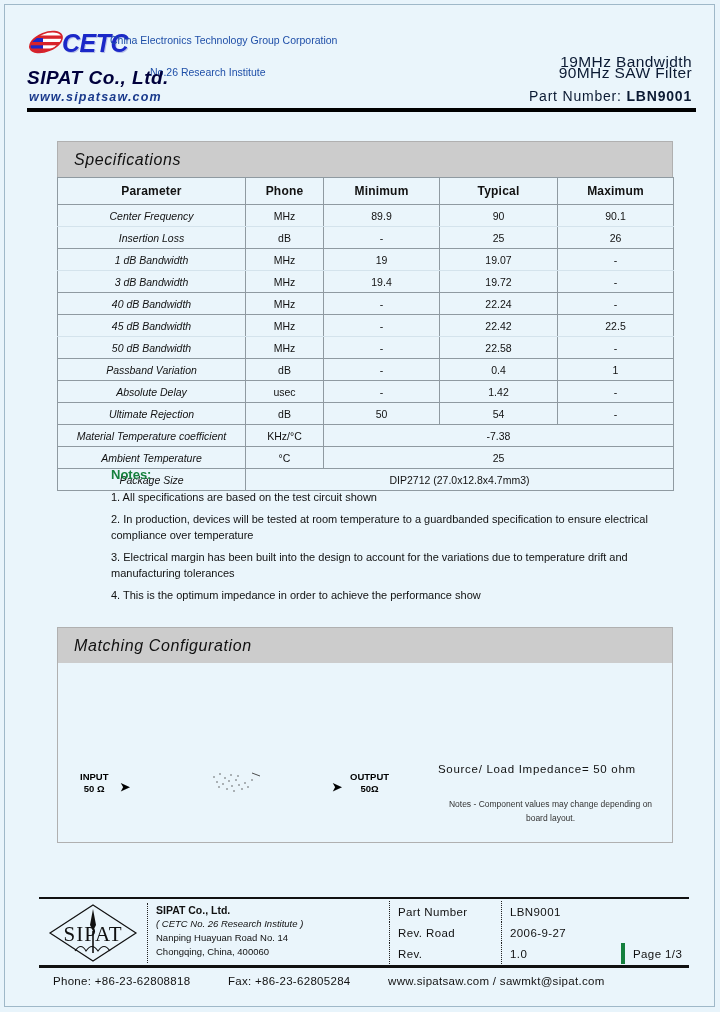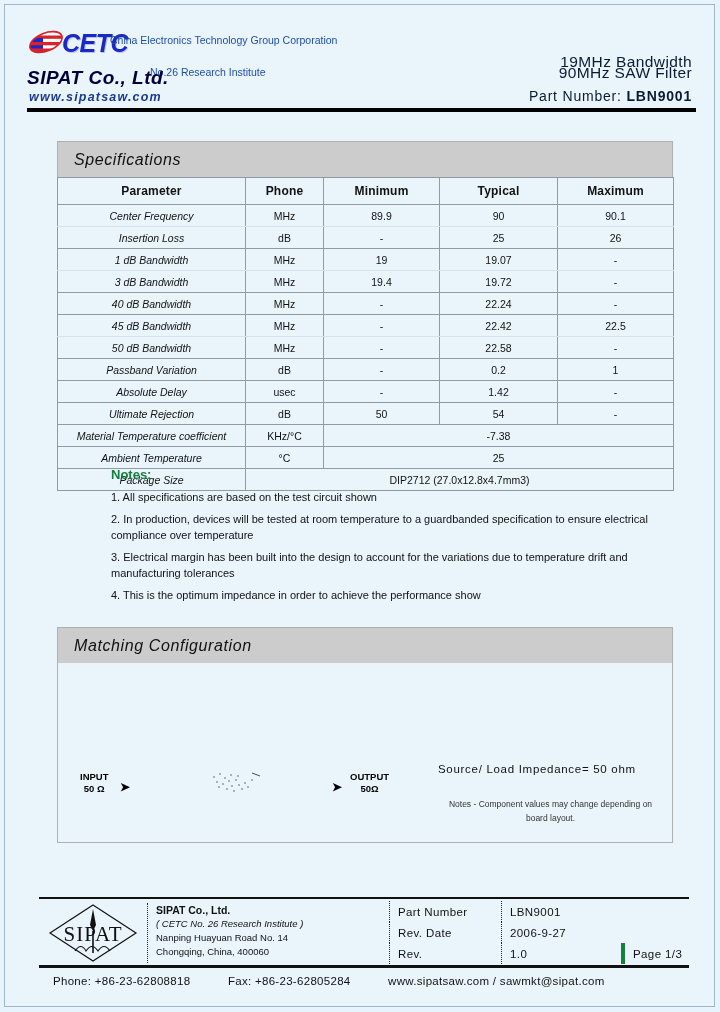--- a/index.html
+++ b/index.html
@@ -470,21 +470,21 @@
           <td class="param">50 dB Bandwidth</td>
           <td>MHz</td>
           <td>-</td>
           <td>22.58</td>
           <td>-</td>
         </tr>
         <tr>
           <td class="param">Passband Variation</td>
           <td>dB</td>
           <td>-</td>
-          <td>0.2</td>
+          <td>0.4</td>
           <td>1</td>
         </tr>
         <tr>
           <td class="param">Absolute Delay</td>
           <td>usec</td>
           <td>-</td>
           <td>1.42</td>
           <td>-</td>
         </tr>
         <tr>
@@ -588,21 +588,21 @@
       <div>Chongqing, China, 400060</div>
     </div>
 
     <div class="fcols">
       <div class="frow">
         <div class="fkey">Part Number</div>
         <div class="fval">LBN9001</div>
         <div class="fpage blank"></div>
       </div>
       <div class="frow">
-        <div class="fkey">Rev. Date</div>
+        <div class="fkey">Rev. Road</div>
         <div class="fval">2006-9-27</div>
         <div class="fpage blank"></div>
       </div>
       <div class="frow">
         <div class="fkey">Rev.</div>
         <div class="fval">1.0</div>
         <div class="fpage">Page   1/3</div>
       </div>
     </div>
 

